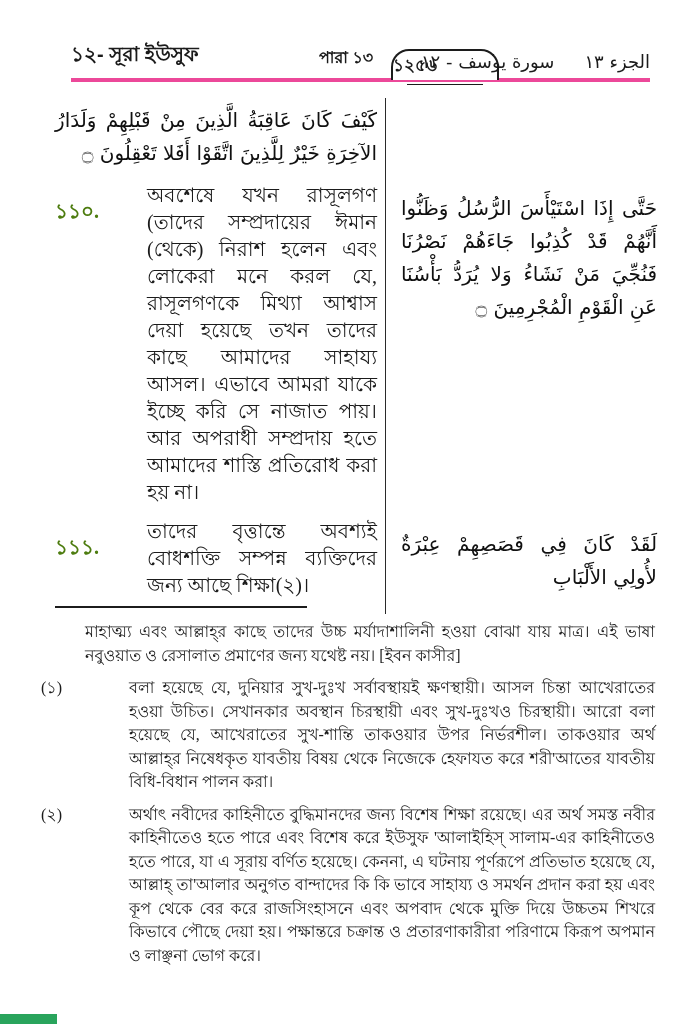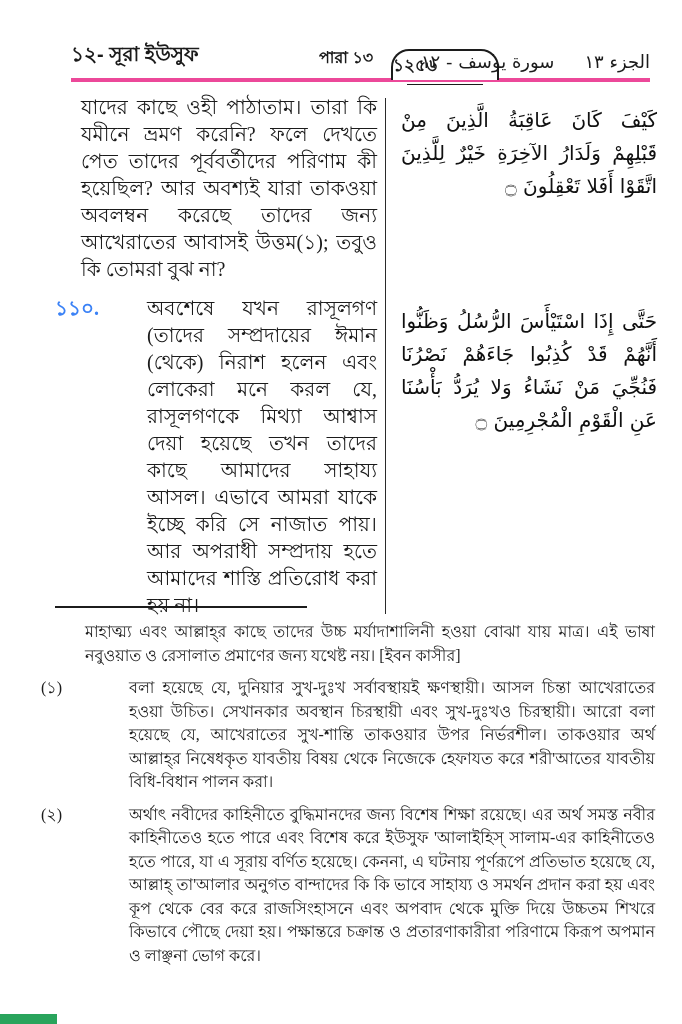--- a/index.html
+++ b/index.html
@@ -25,22 +25,22 @@
     font-size:18px;font-family:"DejaVu Sans",sans-serif;}
   
   .main{position:absolute;top:94px;left:55px;right:25px;}
   .col-divider{position:absolute;left:330px;top:4px;height:516px;
     border-left:1.5px solid #2a2a2a;}
   .row{display:grid;grid-template-columns:322px 1fr;column-gap:24px;align-items:start;}
   .row + .row{margin-top:12px;}
   .bn-body{font-size:20px;line-height:27px;text-align:justify;}
   .continuation{margin-left:26px;}
   .verse{display:flex;}
-  .verse-num{width:48px;flex:0 0 48px;color:#3b82f6;font-weight:bold;
-    font-size:20px;line-height:27px;}
+  .verse-num{width:48px;flex:0 0 48px;color:#4d7c0f;font-weight:bold;
+    font-size:20px;line-height:27px;margin-top:16px;}
   .verse-text{flex:1;margin-left:44px;}
   .ar-block{direction:rtl;text-align:justify;text-align-last:right;
     font-family:"DejaVu Sans",sans-serif;font-size:20px;line-height:33px;
     padding-top:10px;color:#101010;}
   
   .fn-sep{position:absolute;top:606px;left:55px;width:252px;
     border-top:2px solid #1c1c1c;}
   .footnotes{position:absolute;top:620px;left:35px;right:27px;
     font-size:16px;line-height:23.5px;}
   .fn-cont{margin-left:50px;text-align:justify;}
@@ -65,32 +65,38 @@
     <div class="hdr-arabic">
       <span dir="rtl">سورة يوسف - ١٢</span>
       <span dir="rtl">الجزء ١٣</span>
     </div>
   </div>
 
   <div class="main">
     <div class="col-divider"></div>
 
     <div class="row">
-      <div class="bn-body continuation">যাদের কাছে ওহী পাঠাতাম। তারা কি যমীনে ভ্রমণ করেনি? ফলে দেখতে পেত তাদের পূর্ববর্তীদের পরিণাম কী হয়েছিল? আর অবশ্যই যারা তাকওয়া অবলম্বন করেছে তাদের জন্য আখেরাতের আবাসই উত্তম(১); তবুও কি তোমরা বুঝ না?</div>
       <div class="ar-block">كَيْفَ كَانَ عَاقِبَةُ الَّذِينَ مِنْ قَبْلِهِمْ وَلَدَارُ الآخِرَةِ خَيْرٌ لِلَّذِينَ اتَّقَوْا أَفَلا تَعْقِلُونَ ۝</div>
     </div>
 
     <div class="row">
       <div class="verse bn-body">
         <span class="verse-num">১১০.</span>
         <span class="verse-text">অবশেষে যখন রাসূলগণ (তাদের সম্প্রদায়ের ঈমান (থেকে) নিরাশ হলেন এবং লোকেরা মনে করল যে, রাসূলগণকে মিথ্যা আশ্বাস দেয়া হয়েছে তখন তাদের কাছে আমাদের সাহায্য আসল। এভাবে আমরা যাকে ইচ্ছে করি সে নাজাত পায়। আর অপরাধী সম্প্রদায় হতে আমাদের শাস্তি প্রতিরোধ করা হয় না।</span>
       </div>
       <div class="ar-block">حَتَّى إِذَا اسْتَيْأَسَ الرُّسُلُ وَظَنُّوا أَنَّهُمْ قَدْ كُذِبُوا جَاءَهُمْ نَصْرُنَا فَنُجِّيَ مَنْ نَشَاءُ وَلا يُرَدُّ بَأْسُنَا عَنِ الْقَوْمِ الْمُجْرِمِينَ ۝</div>
     </div>
 
+    <div class="row">
+      <div class="verse bn-body">
+        <span class="verse-num">১১১.</span>
+        <span class="verse-text">তাদের বৃত্তান্তে অবশ্যই বোধশক্তি সম্পন্ন ব্যক্তিদের জন্য আছে শিক্ষা(২)।</span>
+      </div>
+      <div class="ar-block">لَقَدْ كَانَ فِي قَصَصِهِمْ عِبْرَةٌ لأُولِي الأَلْبَابِ</div>
+    </div>
   </div>
 
   <div class="fn-sep"></div>
 
   <div class="footnotes">
     <div class="fn-cont">মাহাত্ম্য এবং আল্লাহ্‌র কাছে তাদের উচ্চ মর্যাদাশালিনী হওয়া বোঝা যায় মাত্র। এই ভাষা নবুওয়াত ও রেসালাত প্রমাণের জন্য যথেষ্ট নয়। [ইবন কাসীর]</div>
 
     <div class="fn-item">
       <span class="fn-marker">(১)</span>
       <span class="fn-text">বলা হয়েছে যে, দুনিয়ার সুখ-দুঃখ সর্বাবস্থায়ই ক্ষণস্থায়ী। আসল চিন্তা আখেরাতের হওয়া উচিত। সেখানকার অবস্থান চিরস্থায়ী এবং সুখ-দুঃখও চিরস্থায়ী। আরো বলা হয়েছে যে, আখেরাতের সুখ-শান্তি তাকওয়ার উপর নির্ভরশীল। তাকওয়ার অর্থ আল্লাহ্‌র নিষেধকৃত যাবতীয় বিষয় থেকে নিজেকে হেফাযত করে শরী'আতের যাবতীয় বিধি-বিধান পালন করা।</span>

